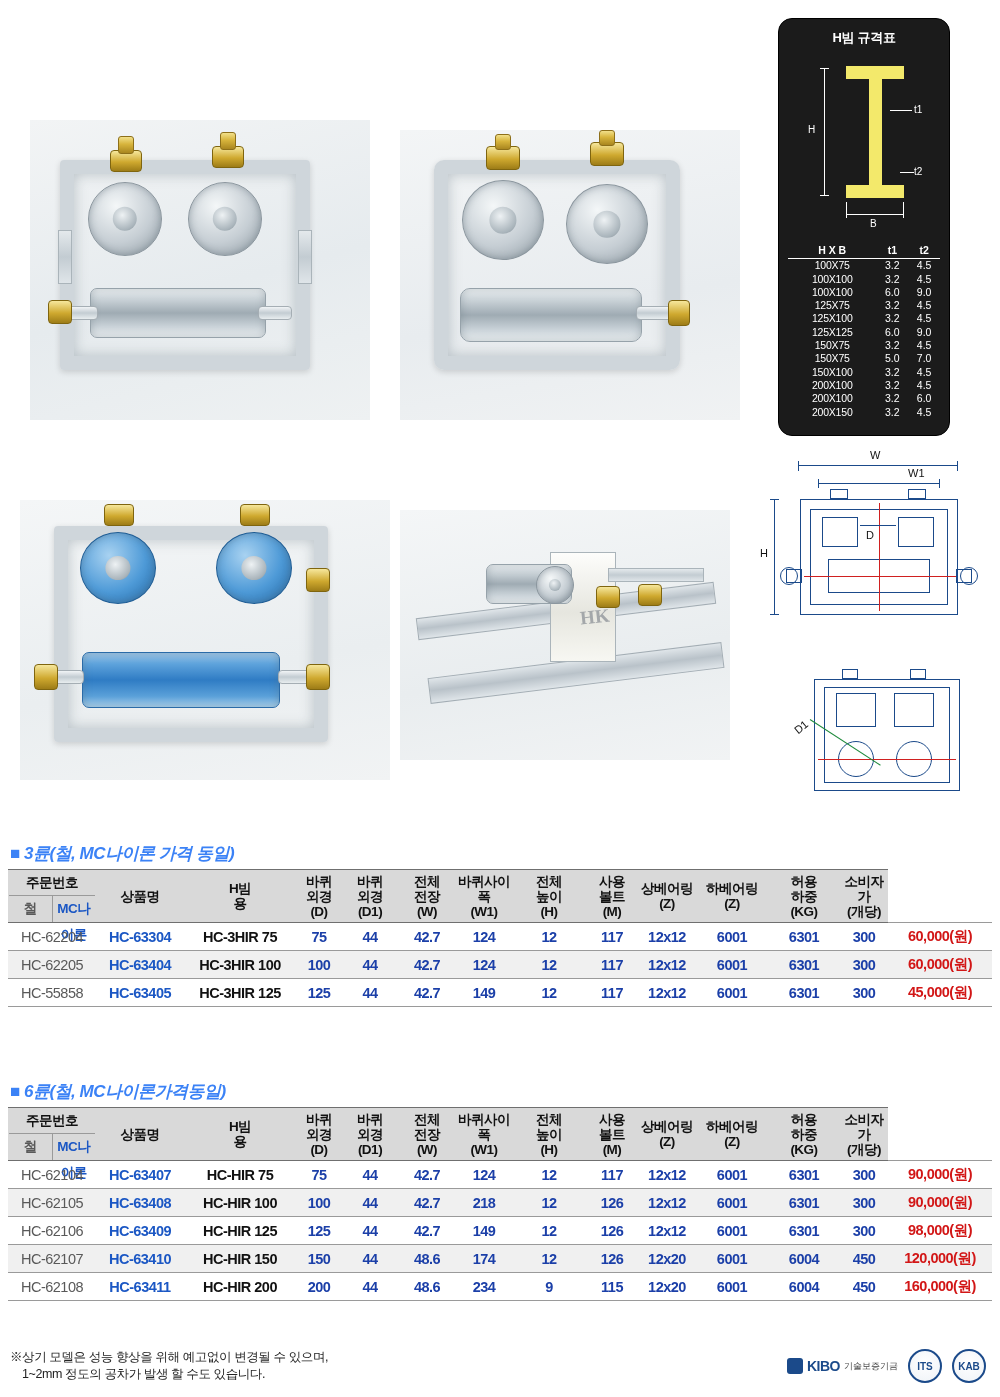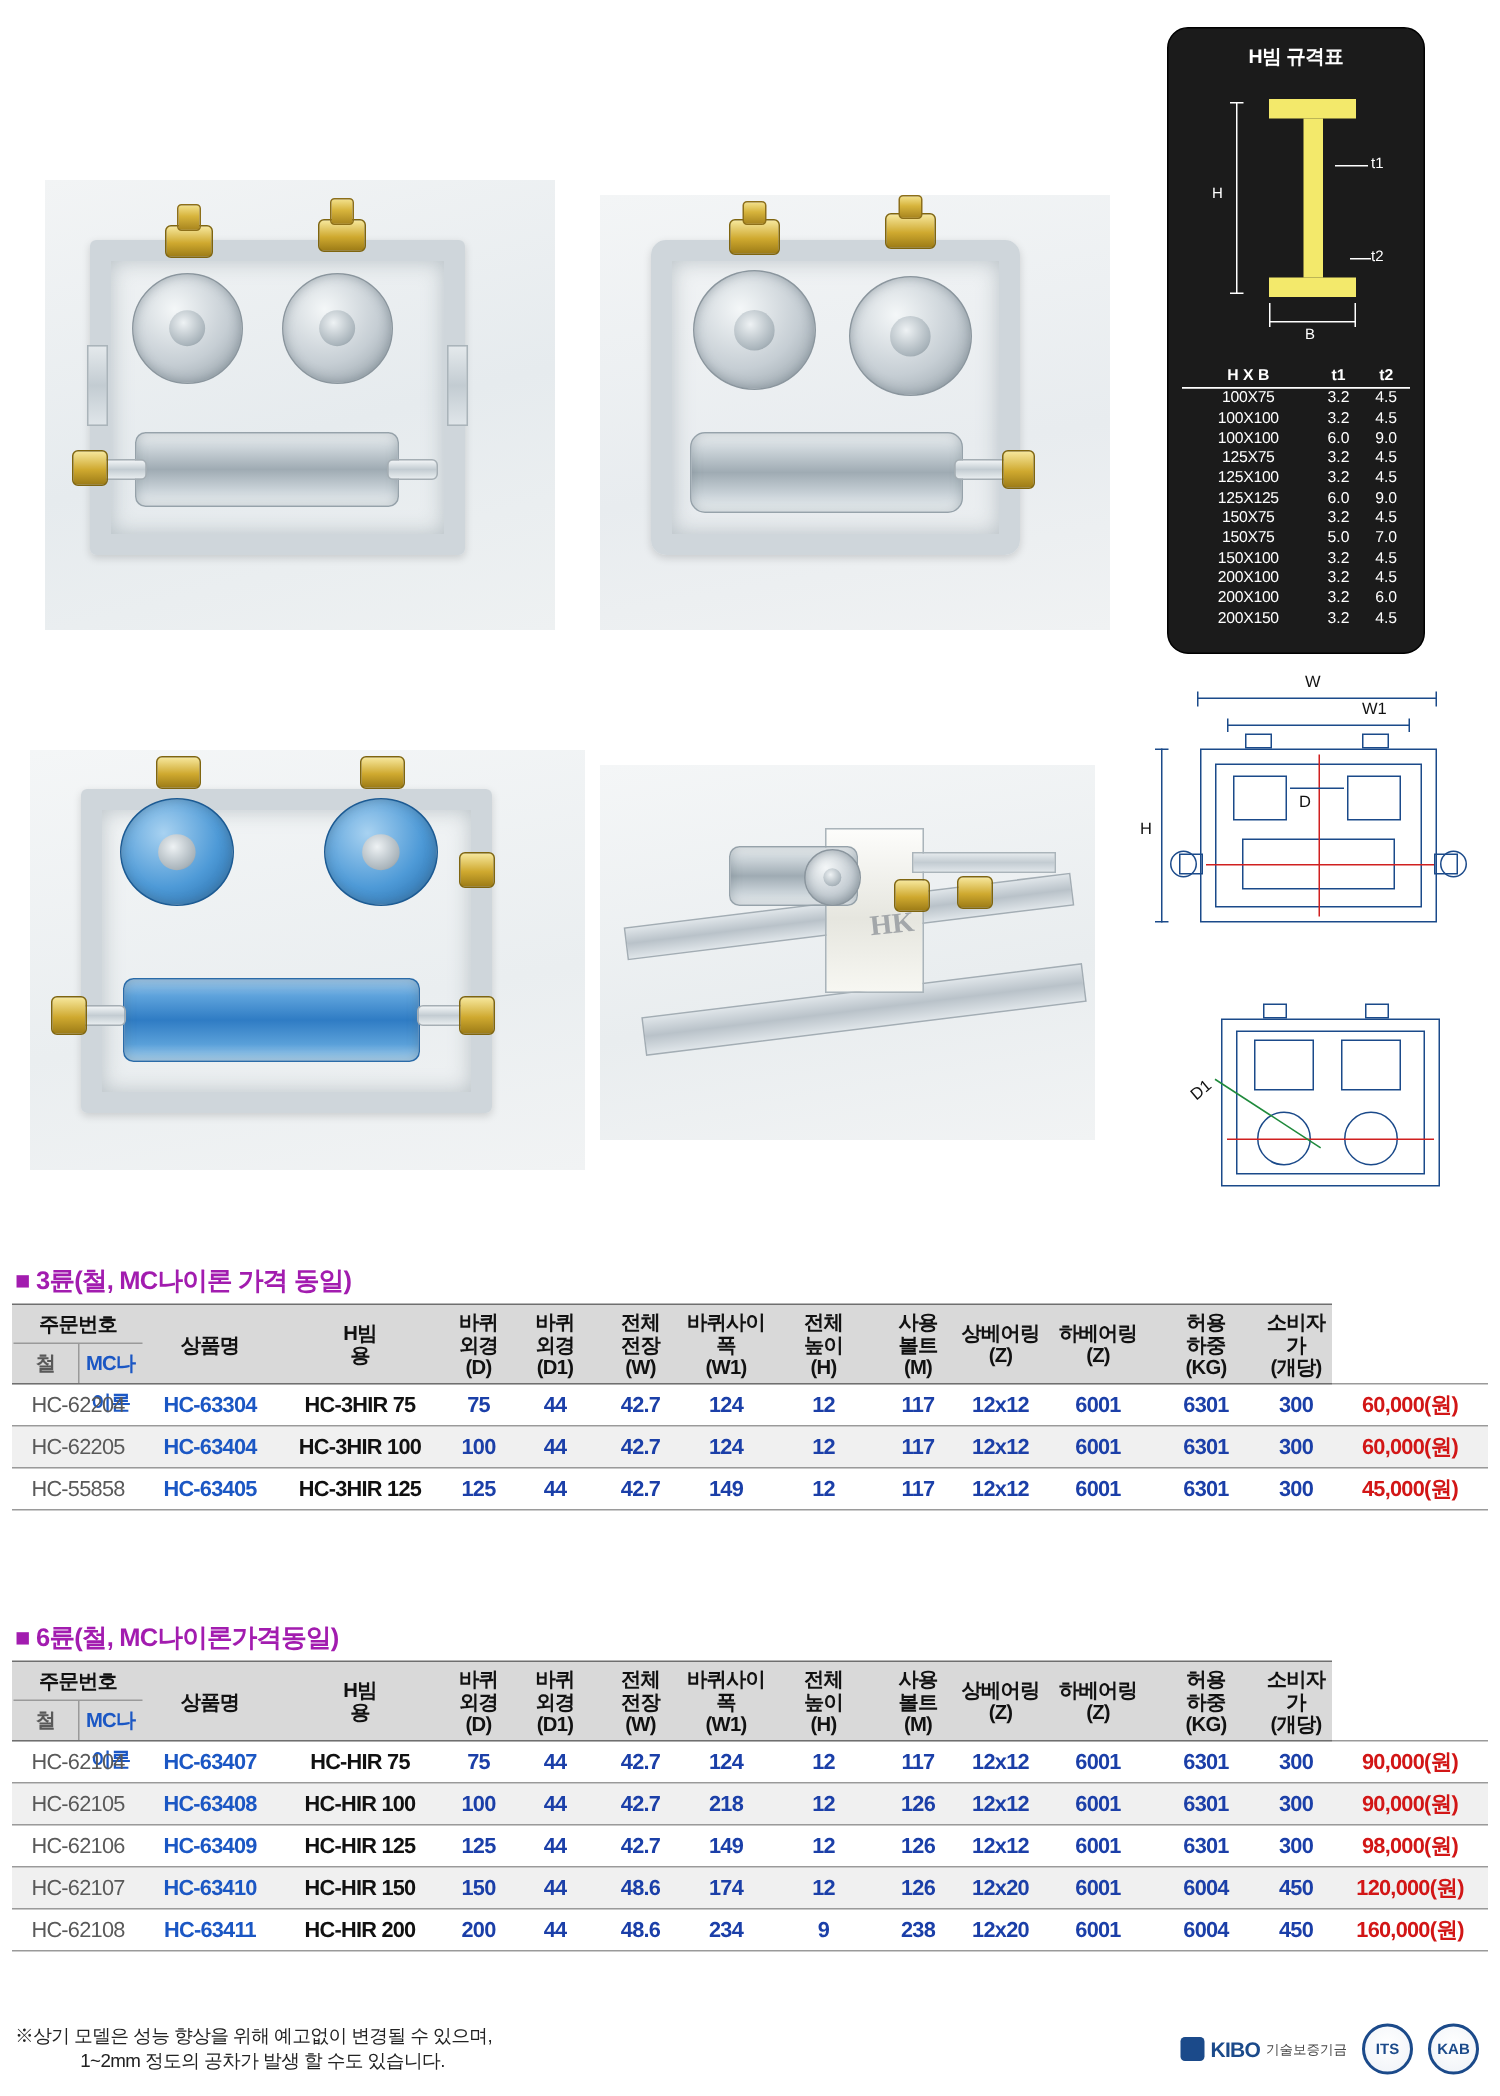--- a/index.html
+++ b/index.html
@@ -118,22 +118,22 @@
   .dl { position:absolute; background:#1b4a8a; }
   .dl.red { background:#d02020; }
   .dl.grn { background:#1f8a3c; }
   .dbox { position:absolute; border:1.4px solid #1b4a8a; }
   .dcirc { position:absolute; border:1.4px solid #1b4a8a; border-radius:50%; }
   .dtxt { position:absolute; color:#111; font-size:11px; font-family:"Liberation Sans", sans-serif; }
 
   
   .section { position:absolute; left:8px; width:984px; }
   .sec-title {
-    font-size:17px; font-weight:bold; color:#a21caf; letter-spacing:-.5px;
-    padding-left:2px; margin-bottom:4px;
+    font-size:17px; font-weight:bold; color:#3b82f6; letter-spacing:-.5px;
+    padding-left:2px; margin-bottom:4px;font-style:italic;
   }
   table.pt { width:984px; border-collapse:collapse; table-layout:fixed; }
   table.pt th, table.pt td {
     border-top:1px solid #9a9a9a;
     border-bottom:1px solid #9a9a9a;
     text-align:center; font-size:14.5px; letter-spacing:-.5px;
     height:28px; padding:0 1px;
   }
   table.pt thead th {
     background:#d9d9d9; font-weight:bold; color:#111; font-size:13.5px;
@@ -148,21 +148,21 @@
   .hdr-order .bot > span + span { border-left:1px solid #9a9a9a; }
   .c-steel { color:#595959; }
   .c-mc { color:#1b57c4; font-weight:bold; }
   .c-blue { color:#1b3fa8; font-weight:bold; }
   .c-name { color:#111; font-weight:bold; }
   .c-price { color:#d21616; font-weight:bold; }
   tr.alt td { background:#f0f0f0; }
 
   .footnote {
     position:absolute; left:10px; bottom:14px; font-size:12.5px; color:#222;
-    line-height:17px; letter-spacing:-.4px;text-align:center;
+    line-height:17px; letter-spacing:-.4px;
   }
   .certs { position:absolute; right:14px; bottom:14px; display:flex; align-items:center; gap:10px; }
   .cert-kibo { display:flex; align-items:center; gap:4px; }
   .kibo-mark { width:16px; height:16px; background:#1b4a8a; border-radius:3px; }
   .kibo-txt { font-size:14px; font-weight:bold; color:#1b4a8a; letter-spacing:-.5px; }
   .kibo-sub { font-size:9px; color:#444; }
   .cert-circle {
     width:34px; height:34px; border-radius:50%; border:2px solid #1b4a8a;
     display:flex; align-items:center; justify-content:center;
     font-size:10px; font-weight:bold; color:#1b4a8a;
@@ -637,21 +637,21 @@
         </tr>
         <tr>
           <td class="c-steel" style="width: 88px;">HC-62108</td>
           <td class="c-mc">HC-63411</td>
           <td class="c-name">HC-HIR 200</td>
           <td class="c-blue">200</td>
           <td class="c-blue">44</td>
           <td class="c-blue">48.6</td>
           <td class="c-blue">234</td>
           <td class="c-blue">9</td>
-          <td class="c-blue">238</td>
+          <td class="c-blue">115</td>
           <td class="c-blue">12x20</td>
           <td class="c-blue">6001</td>
           <td class="c-blue">6004</td>
           <td class="c-blue">450</td>
           <td class="c-price">160,000(원)</td>
         </tr>
       </tbody>
   </table>
 </div>
 

